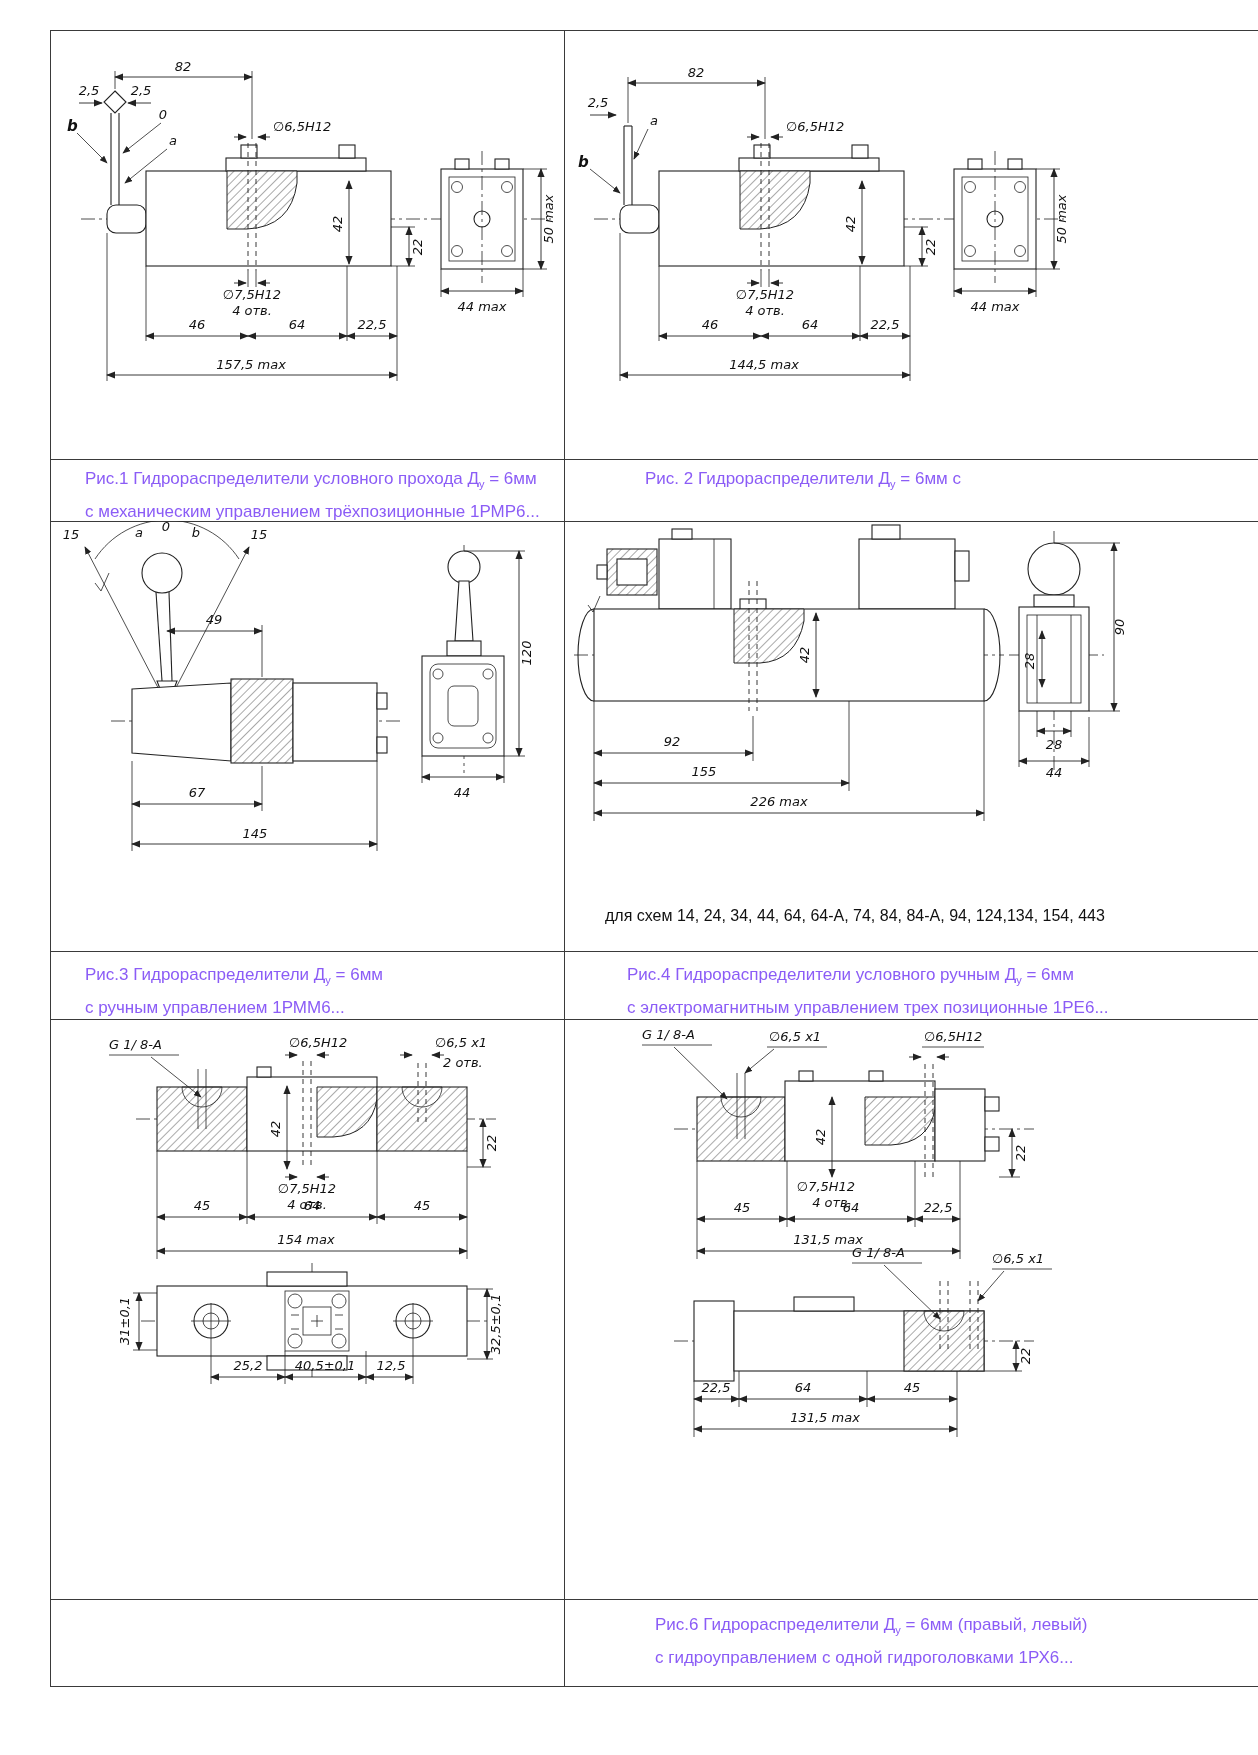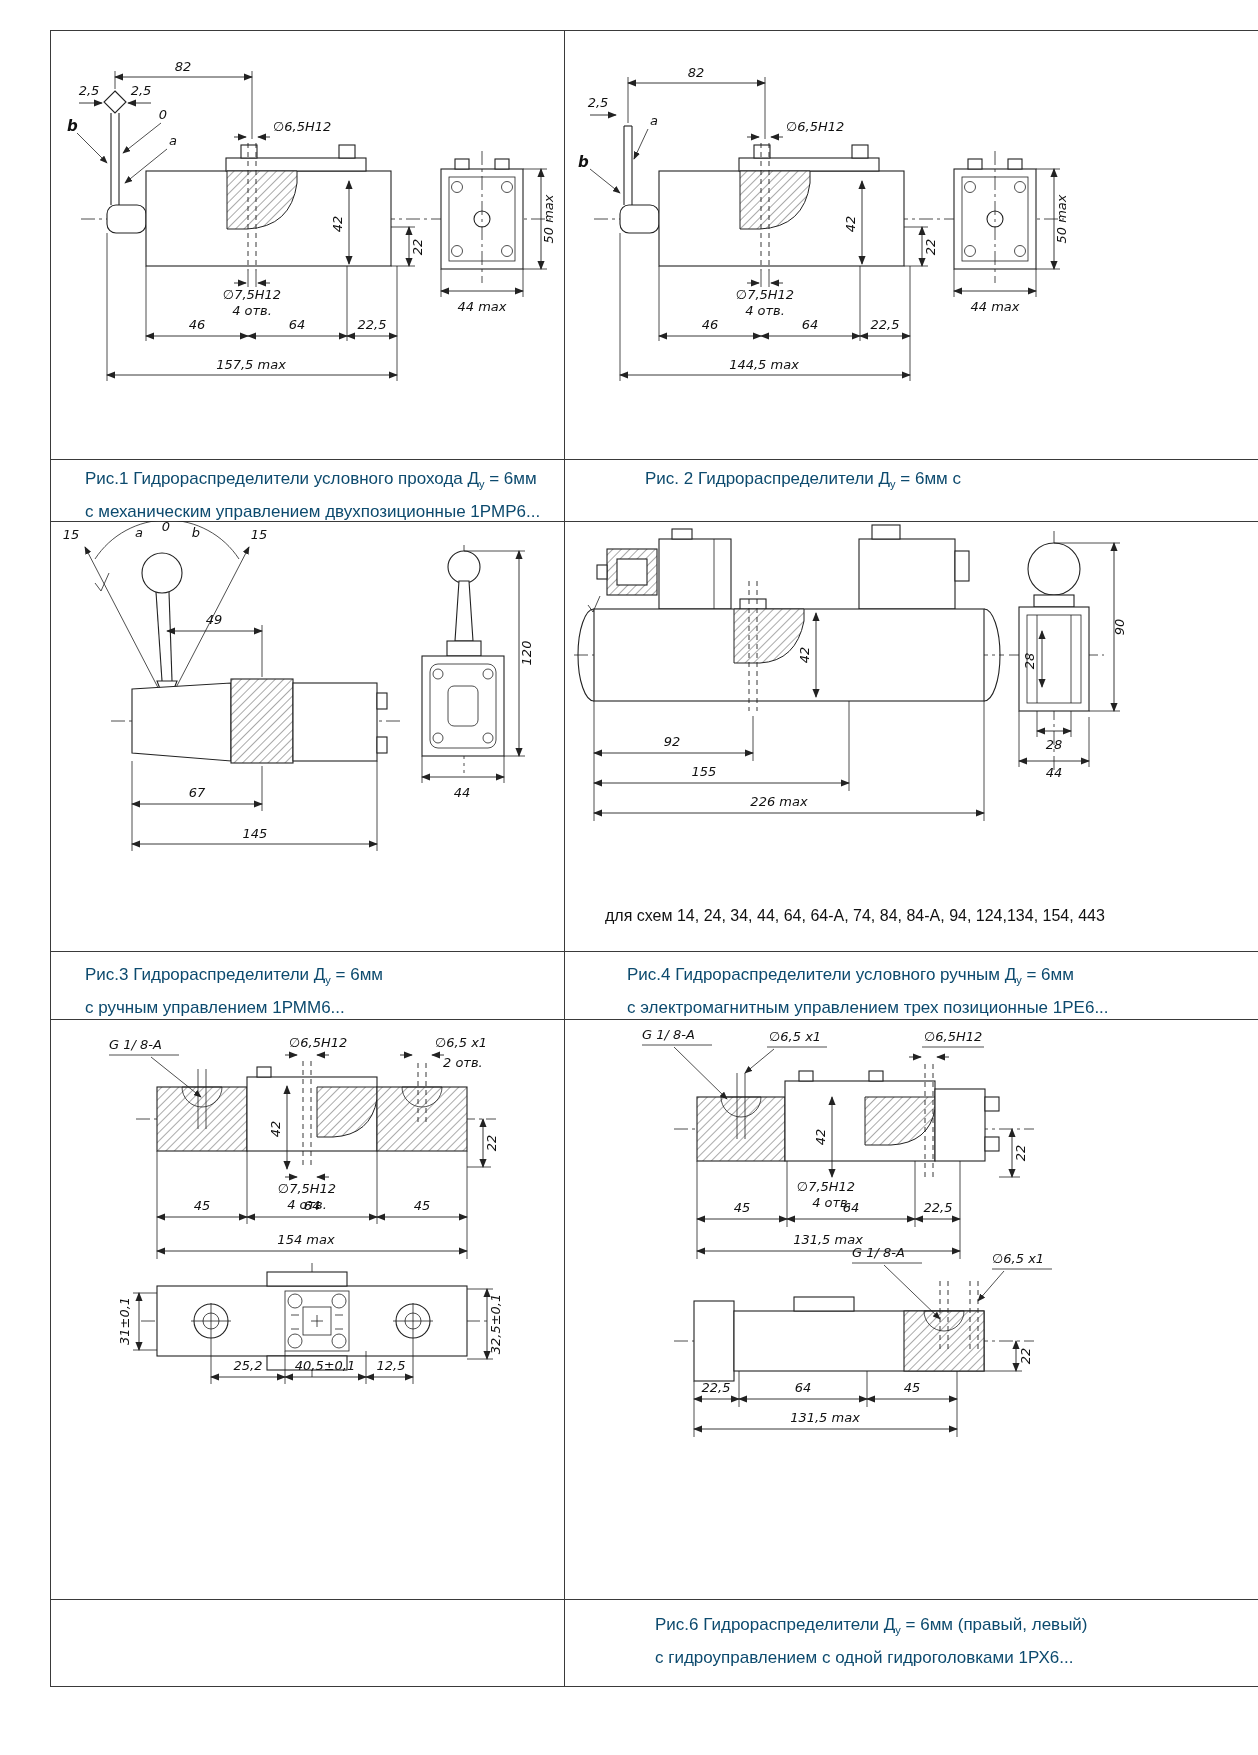--- a/index.html
+++ b/index.html
@@ -2,21 +2,21 @@
 <html><head>
 <meta charset="utf-8">
 <style>
   html,body{margin:0;padding:0;background:#fff;}
   .page{position:relative;width:1258px;height:1755px;background:#fff;
         font-family:"Liberation Sans",sans-serif;color:#111;overflow:hidden;margin-left:36px;}
   .sheet{position:absolute;left:14px;top:30px;width:1231px;height:1655px;border:1px solid #3a3a3a;}
   .vline{position:absolute;width:1px;background:#3a3a3a;}
   .hline{position:absolute;height:1px;background:#3a3a3a;}
   .cell{position:absolute;overflow:hidden;}
-  .cap{font-size:17px;line-height:27px;color:#0c4a6e;}
+  .cap{font-size:17px;line-height:27px;color:#8b5cf6;}
   .cap .sub{font-size:11px;vertical-align:sub;}
   svg{display:block;}
   .ln{stroke:#222;stroke-width:1.1;fill:none;}
   .lnw{stroke:#222;stroke-width:1.1;fill:#fff;}
   .thin{stroke:#222;stroke-width:0.8;fill:none;}
   .dim{stroke:#222;stroke-width:0.9;fill:none;}
   .cl{stroke:#222;stroke-width:0.8;fill:none;stroke-dasharray:14 4 3 4;}
   .dash{stroke:#222;stroke-width:0.9;fill:none;stroke-dasharray:5 4;}
   text.dt{font:italic 13px "DejaVu Sans",sans-serif;fill:#111;}
   text.dtb{font:italic bold 15px "DejaVu Sans",sans-serif;fill:#111;}
@@ -212,21 +212,21 @@
       <text class="dt" x="321" y="298" text-anchor="middle">22,5</text>
       <text class="dt" x="200" y="338" text-anchor="middle">144,5 max</text>
       <text class="dt" transform="translate(502,188) rotate(-90)" text-anchor="middle">50 max</text>
       <text class="dt" x="431" y="280" text-anchor="middle">44 max</text>
     </g>
    </svg>
   </div>
 
   <div class="cell cap" style="left:0;top:428px;width:513px;height:62px;padding:6px 0 0 34px;box-sizing:border-box;">
     <div><span>Рис.1 Гидрораспределители условного прохода   Д</span><span class="sub">у</span><span> = 6мм</span></div>
-    <div>с  механическим управлением двухпозиционные 1РМР6...</div>
+    <div>с  механическим управлением трёхпозиционные 1РМР6...</div>
   </div>
   <div class="cell cap" style="left:513px;top:428px;width:718px;height:62px;padding:6px 0 0 81px;box-sizing:border-box;">
     <div><span>Рис. 2 Гидрораспределители   Д</span><span class="sub">у</span><span> = 6мм  с</span></div>
   </div>
 
   <div class="cell" style="left:0;top:490px;width:513px;height:430px;">
    <svg width="511" height="430" viewBox="0 0 511 430">
     <defs>
       <pattern id="p3" patternUnits="userSpaceOnUse" width="6" height="6" patternTransform="rotate(45)">
         <rect width="6" height="6" fill="#fff"></rect>

